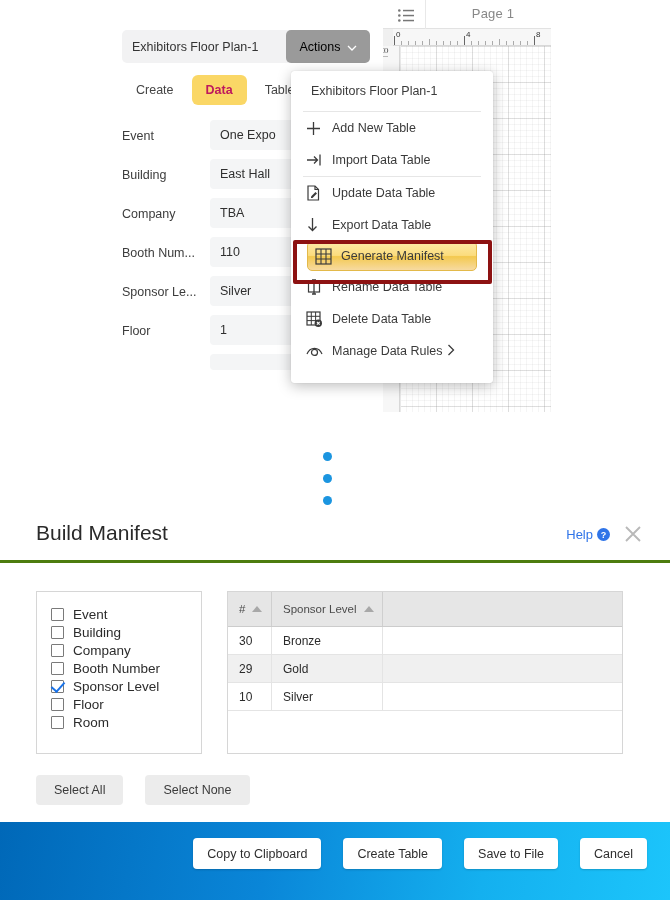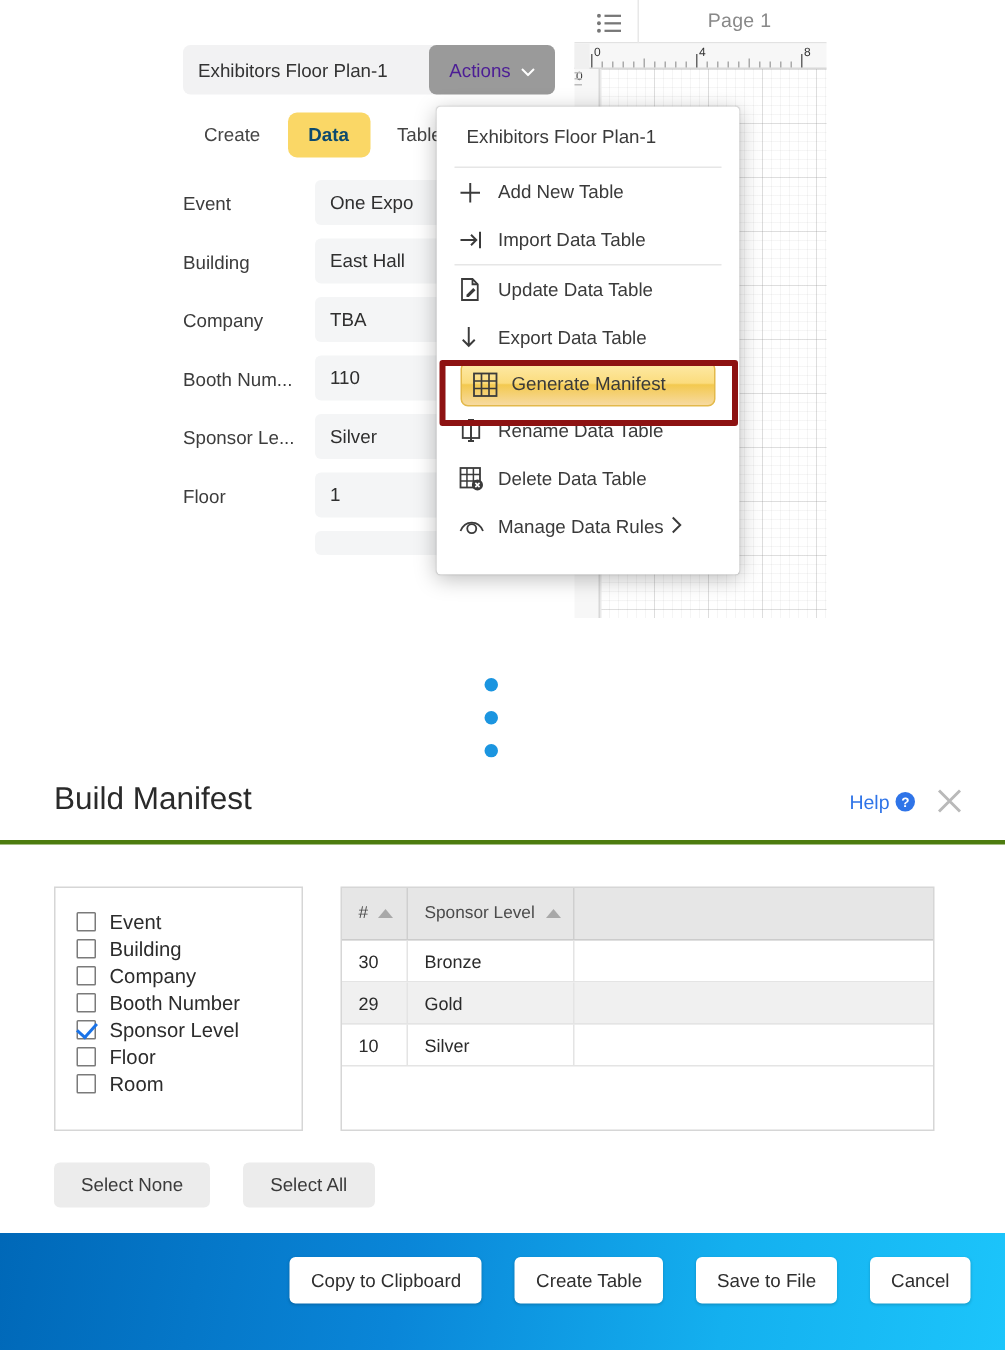--- a/index.html
+++ b/index.html
@@ -45,28 +45,28 @@
   }
   .page-edge { position: absolute; left: 17px; top: 46px; width: 151px; height: 366px; border-left: 1px solid #e9e9e9; }
 
   
   .name-row { position: absolute; left: 122px; top: 30px; width: 248px; height: 33px; }
   .name-field { position: absolute; left: 0; top: 0; width: 172px; height: 33px; background: #f2f2f3;
                 border-radius: 5px 0 0 5px; display: flex; align-items: center; padding-left: 10px;
                 font-size: 12.5px; color: #333; }
   .actions-btn { position: absolute; left: 164px; top: 0; width: 84px; height: 33px; background: #9a9a9a;
                  border-radius: 5px; display: flex; align-items: center; justify-content: center; gap: 6px;
-                 color: #4c1d95; font-size: 12.5px; cursor: pointer; }
+                 color: #000000; font-size: 12.5px; cursor: pointer; }
   .actions-btn .chev { display: inline-block; }
 
   
   .tabrow { position: absolute; left: 122px; top: 75px; height: 30px; display: flex; align-items: center; gap: 4px; }
   .tab { height: 30px; padding: 0 14px; display: flex; align-items: center; justify-content: center;
          font-size: 12.5px; color: #444; border-radius: 6px; cursor: pointer; background: transparent; }
-  .tab.active { background: #fad766; color: #0c4a6e; font-weight: 600; }
+  .tab.active { background: #fad766; color: #be185d; font-weight: 600; }
 
   
   .props { position: absolute; left: 122px; top: 120px; width: 252px; }
   .prow { position: relative; height: 39px; }
   .plabel { position: absolute; left: 0; top: 9px; width: 88px; font-size: 12.5px; color: #3c3c3c;
             white-space: nowrap; overflow: hidden; text-overflow: ellipsis; }
   .pvalue { position: absolute; left: 88px; top: 0; width: 164px; height: 30px; background: #f4f5f6;
             border-radius: 4px; display: flex; align-items: center; padding-left: 10px;
             font-size: 12.5px; color: #2f2f2f; }
   .pvalue.partial { height: 16px; }
@@ -433,22 +433,22 @@
         </div>
         <div class="gt-row">
           <div class="gt-td c0">10</div>
           <div class="gt-td c1">Silver</div>
           <div class="gt-td c2"></div>
         </div>
         <div class="gt-filler"></div>
       </div>
 
       <div class="select-btns">
+        <button class="sbtn">Select All</button>
         <button class="sbtn">Select None</button>
-        <button class="sbtn">Select All</button>
       </div>
     </div>
 
     <div class="footer">
       <div class="footer-btns">
         <button class="fbtn">Copy to Clipboard</button>
         <button class="fbtn">Create Table</button>
         <button class="fbtn">Save to File</button>
         <button class="fbtn">Cancel</button>
       </div>

